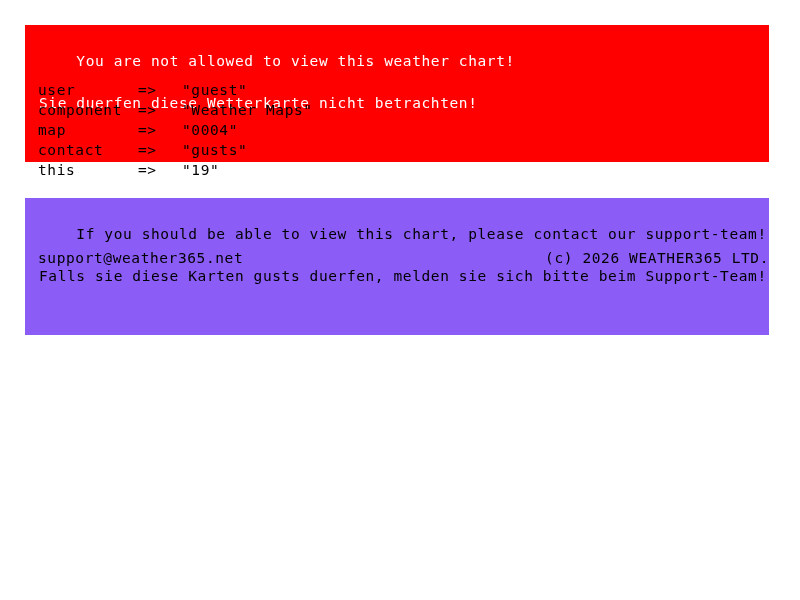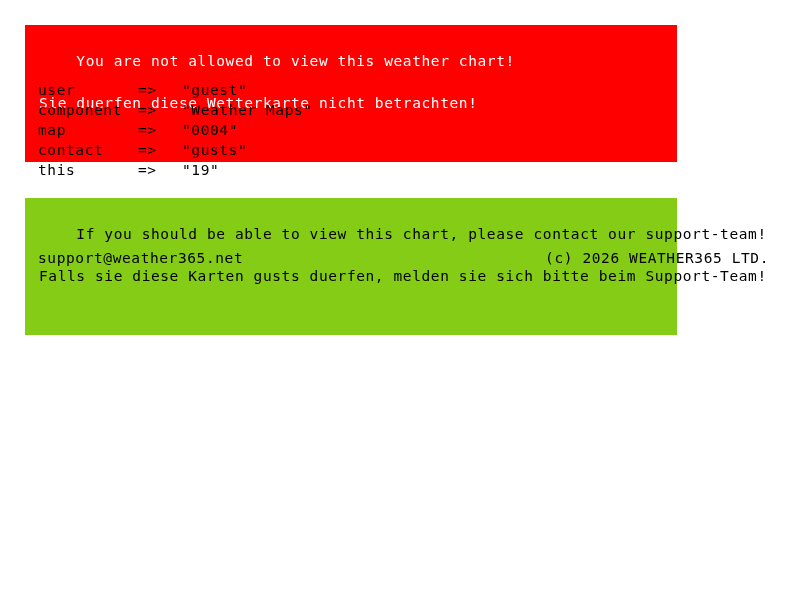--- a/index.html
+++ b/index.html
@@ -15,36 +15,36 @@
   }
   .page {
     position: relative;
     width: 800px;
     height: 600px;
     overflow: hidden;
   }
   .banner {
     position: absolute;
     left: 25px;
-    width: 652px;
+    width: 744px;
     box-sizing: border-box;
     padding: 5px 14px 6px 14px;
     font-size: 14.5px;
     line-height: 21px;
     letter-spacing: 0.6px;
     white-space: pre;
   }
   .banner-error {
     top: 25px;
     background: #ff0000;
     color: #ffffff;
   }
   .banner-info {
     top: 198px;
-    background: #84cc16;
+    background: #8b5cf6;
     color: #000000;
   }
   .banner .line2 {
     display: block;
   }
   .params {
     position: absolute;
     left: 38px;
     top: 80px;
     font-size: 14.5px;

